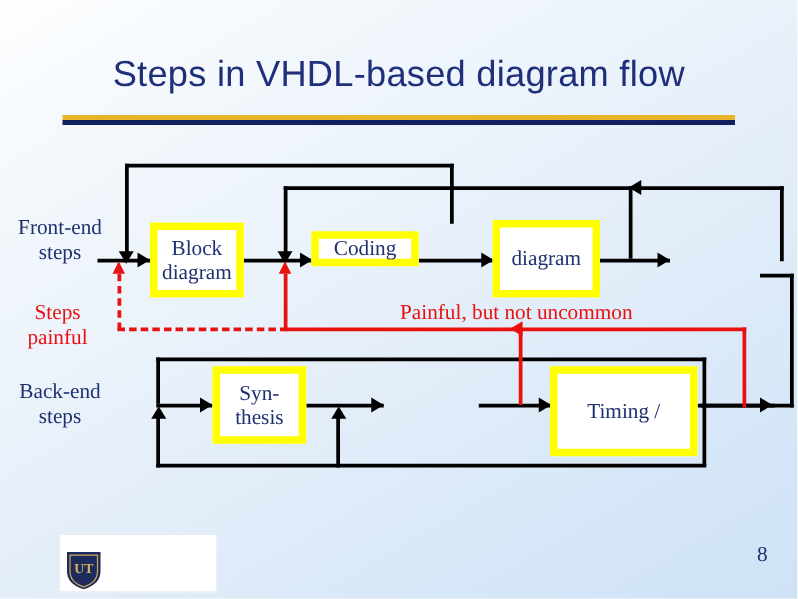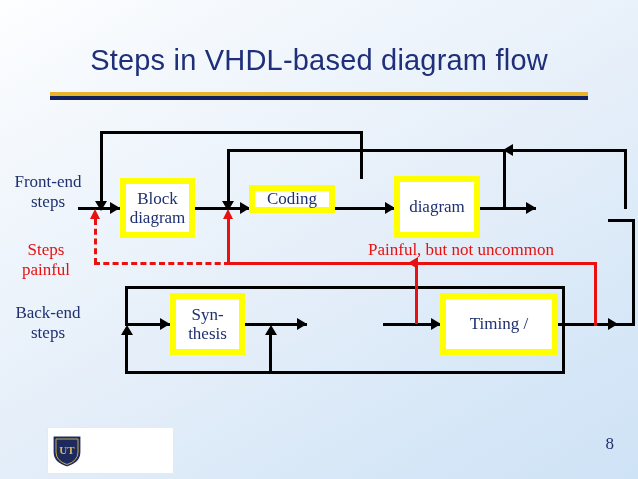--- a/index.html
+++ b/index.html
@@ -131,21 +131,21 @@
   
   #logo {
     position: absolute;
     left: 47px;
     top: 427px;
     width: 125px;
     height: 45px;
     background: #ffffff;
     border: 1px solid #e3eaf3;
     display: flex;
-    align-items: center;
+    align-items: flex-end;
     z-index: 8;
   }
   #shield { margin-left: 4px; }
   #logo-text {
     margin-left: 5px;
     line-height: 1;
     color: #1c2a5e;
   }
   #logo-univ {
     font-family: "Liberation Sans", "DejaVu Sans", sans-serif;
@@ -197,21 +197,21 @@
   <div class="sidelabel red" style="left:0px; top:240px; width:92px;">
     <div>Steps</div>
     <div>painful</div>
   </div>
 
   <div class="sidelabel navy" style="left:0px; top:303px; width:96px;">
     <div>Back-end</div>
     <div>steps</div>
   </div>
 
-  <div class="redcap" style="left:320px; top:240px;margin-left:48px;">Painful, but not uncommon</div>
+  <div class="redcap" style="left:320px; top:240px;">Painful, but not uncommon</div>
 
   <div class="v" style="left:360px; top:131px; height:48px;"></div>
   <div class="h" style="left:100px; top:131px; width:263px;"></div>
   <div class="v" style="left:100px; top:131px; height:76px;"></div>
   <div class="ar ar-d" style="left:95px; top:201px;"></div>
 
   <div class="h" style="left:227px; top:149px; width:400px;"></div>
   <div class="v" style="left:624px; top:149px; height:60px;"></div>
   <div class="v" style="left:227px; top:149px; height:58px;"></div>
   <div class="ar ar-d" style="left:222px; top:201px;"></div>
@@ -286,21 +286,21 @@
   <div class="ar ar-u" style="left:265px; top:325px;"></div>
 
   <div class="box" style="left:170px; top:293px; width:75px; height:62px;">
     <span>
       <span>Syn-</span>
       <span>thesis</span>
     </span>
   </div>
 
 
-  <div class="box" style="left:440px; top:293px; width:118px; height:62px;">
+  <div class="box" style="left:440px; top:293px; width:118px; height:72px;">
     <span>
       <span>Timing /</span>
     </span>
   </div>
 
   <div id="logo">
     <svg id="shield" width="30" height="34" viewBox="0 0 30 34">
       <path d="M1 2 L29 2 L29 18 Q29 29 15 33 Q1 29 1 18 Z" fill="#1c2a5e" stroke="#ffffff" stroke-width="1.2"></path>
       <path d="M4 5 L26 5 L26 18 Q26 27 15 30.5 Q4 27 4 18 Z" fill="none" stroke="#c8a850" stroke-width="1"></path>
       <text x="15" y="19.5" font-family="Liberation Serif, serif" font-size="11" font-weight="bold" fill="#d8b55c" text-anchor="middle">UT</text>

